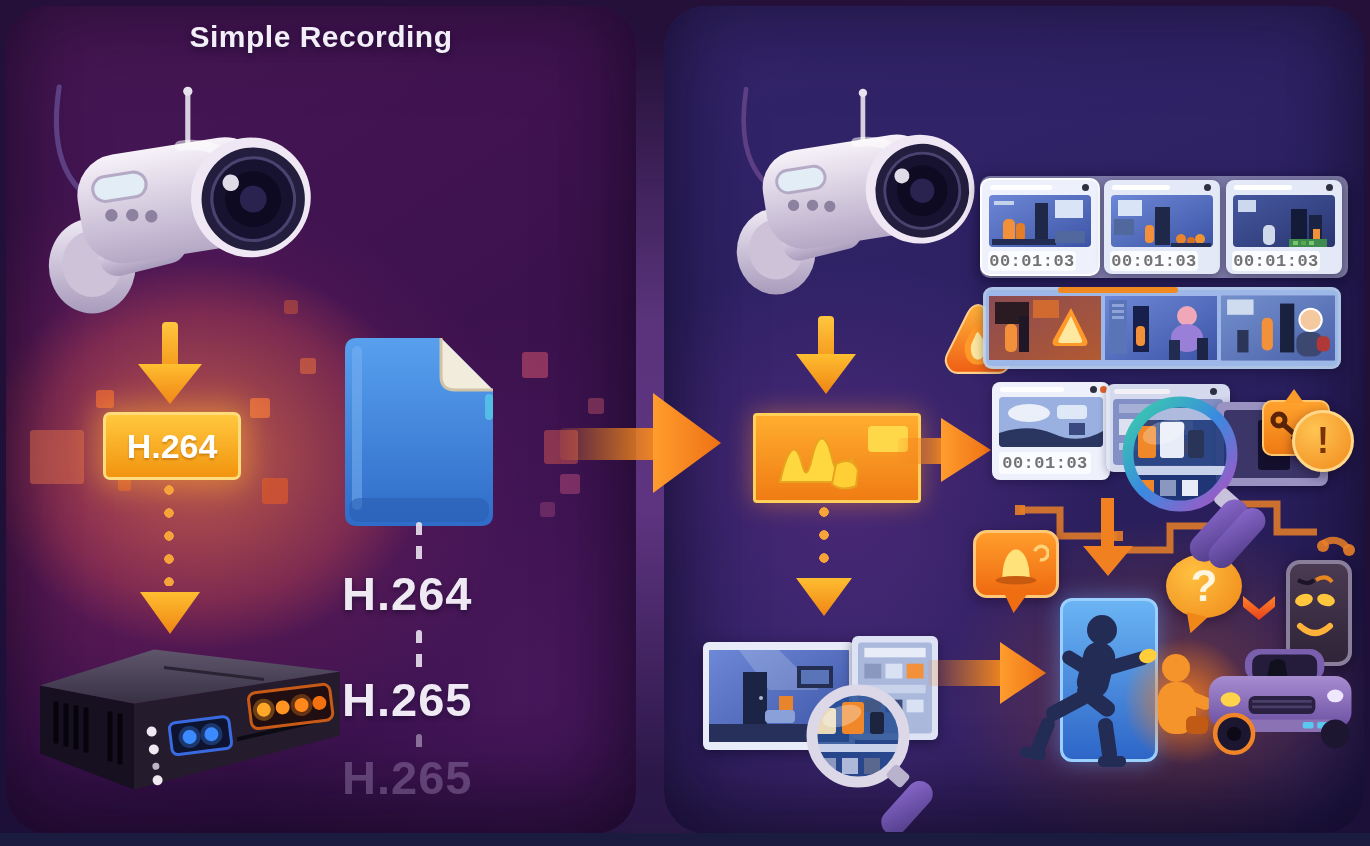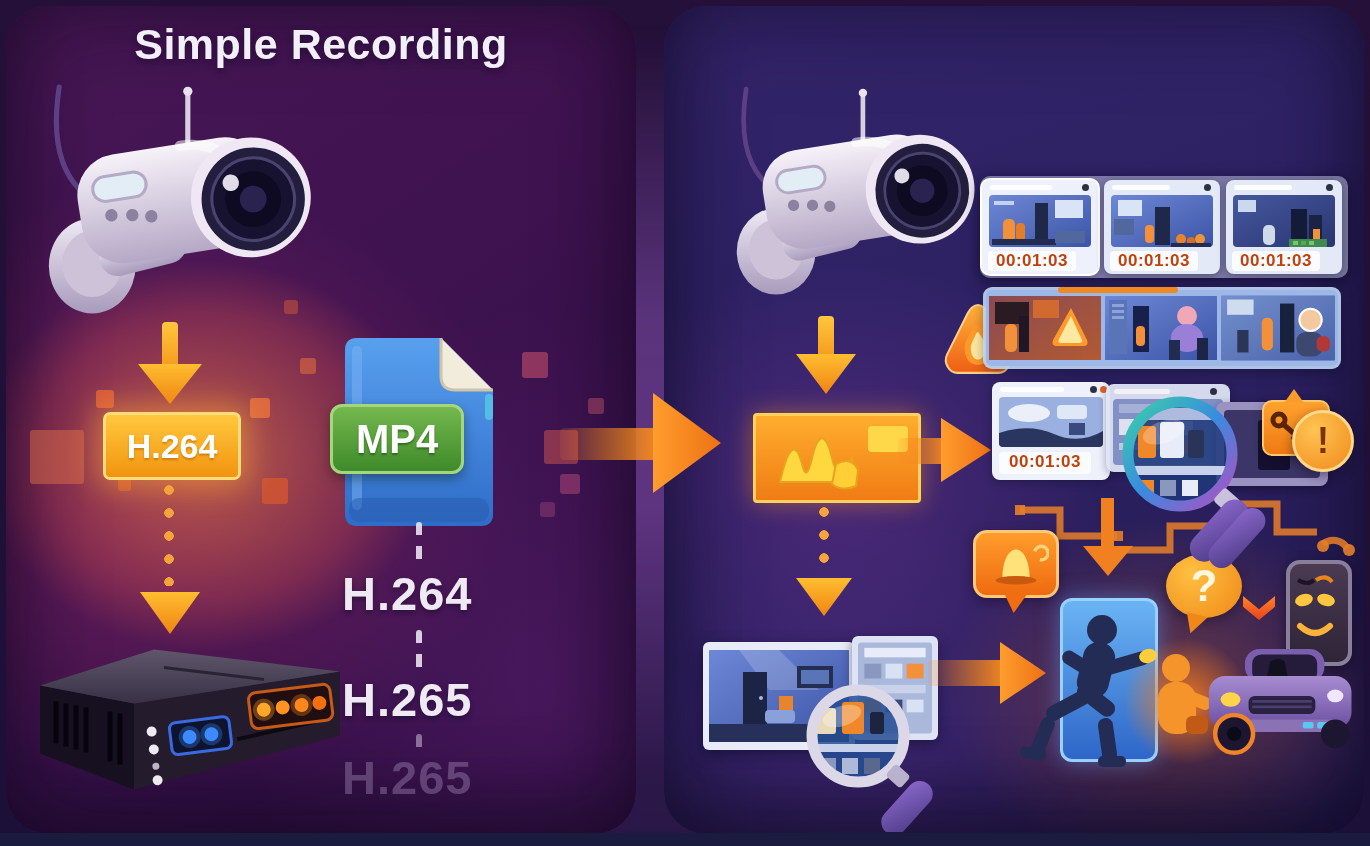--- a/index.html
+++ b/index.html
@@ -17,21 +17,21 @@
       linear-gradient(145deg,#471754 0%, #3f1350 40%, #2f0f44 100%);}
   #panel-right{left:664px;width:700px;
     background:
       radial-gradient(380px 320px at 180px 480px, rgba(150,60,180,.30), transparent 70%),
       radial-gradient(320px 250px at 72% 83%, rgba(240,110,40,.32), transparent 70%),
       radial-gradient(430px 340px at 28% 90%, rgba(140,70,200,.22), transparent 70%),
       linear-gradient(160deg,#33246a 0%, #2c2162 45%, #241a50 100%);}
   #divider{left:598px;top:0;width:116px;height:846px;filter:blur(12px);
     background:linear-gradient(180deg,rgba(170,100,220,0) 4%,rgba(185,110,235,.38) 38%,rgba(170,95,215,.46) 60%,rgba(150,80,190,.12) 92%);}
   #bottombar{left:0;top:833px;width:1370px;height:13px;background:#1a1b3f;z-index:40;}
-  .title{color:#f3eff8;font-weight:bold;font-size:43px;letter-spacing:.5px;
+  .title{color:#f3eff8;font-weight:bold;font-size:30px;letter-spacing:.5px;
          text-shadow:0 3px 6px rgba(20,10,40,.55);text-align:center;}
   .tailV{background:linear-gradient(180deg,#ffc63e,#f59a1c);border-radius:4px;}
   .headD{clip-path:polygon(0 0,100% 0,50% 100%);background:linear-gradient(180deg,#ffbe30,#ef8414);}
   .tailH{background:linear-gradient(90deg,rgba(245,130,30,.12),#f5881e);border-radius:4px;}
   .headR{clip-path:polygon(0 0,100% 50%,0 100%);background:linear-gradient(90deg,#ff9d2e,#ee7114);}
   .dotsV{width:12px;background-image:radial-gradient(circle 5px at 6px 8px,#f6a33a 90%,rgba(0,0,0,0) 100%);
          background-size:12px 23px;background-repeat:repeat-y;}
   .dashV{width:6px;border-radius:3px;opacity:.9;
          background:repeating-linear-gradient(180deg,#e9e2f0 0 13px,rgba(0,0,0,0) 13px 24px);}
   .sq{position:absolute;border-radius:3px;}
@@ -39,22 +39,22 @@
     background:linear-gradient(180deg,#ffc83e,#f2940f);border:3px solid rgba(255,222,130,.95);
     box-shadow:0 0 28px 8px rgba(255,170,50,.45);display:flex;align-items:center;justify-content:center;
     color:#fff;font-weight:bold;font-size:34px;text-shadow:0 2px 2px rgba(160,80,0,.45);}
   .codec-text{position:absolute;color:#efe9f4;font-weight:bold;font-size:47px;letter-spacing:1px;
     text-shadow:0 3px 5px rgba(20,10,40,.5);}
   .tlrow{position:absolute;border-radius:10px;background:rgba(222,228,250,.45);box-shadow:0 4px 16px rgba(8,6,28,.5);}
   .tlcard{position:absolute;top:4px;width:116px;height:94px;background:#eef1fc;border-radius:8px;
           box-shadow:0 2px 8px rgba(10,8,30,.35);}
   .tbar{position:absolute;left:8px;top:5px;height:5px;border-radius:3px;background:#fff;}
   .tdot{position:absolute;top:4px;width:7px;height:7px;border-radius:50%;background:#2d3040;}
-  .chip{position:absolute;background:#fbfcff;border-radius:4px;display:flex;align-items:flex-start;justify-content:center;
-        color:#c2410c;font-weight:bold;font-size:17px;letter-spacing:.5px;}
+  .chip{position:absolute;background:#fbfcff;border-radius:4px;display:flex;align-items:center;justify-content:center;
+        color:#737373;font-weight:bold;font-size:17px;letter-spacing:.5px;font-family:Liberation Mono, monospace;}
   .scn{position:absolute;border-radius:4px;overflow:hidden;display:block;}
   .bubble{position:absolute;display:flex;align-items:center;justify-content:center;
           box-shadow:0 4px 12px rgba(20,8,30,.4);}
   .tail{position:absolute;clip-path:polygon(0 0,100% 0,40% 100%);}
 </style>
 </head>
 <body>
 
 <div id="stage">
 
@@ -165,26 +165,20 @@
     </div>
 
   <svg class="abs" style="left:343px;top:336px;" width="152" height="192" viewBox="0 0 152 192">
     <path d="M14,2 H98 L150,54 V178 Q150,190 138,190 H14 Q2,190 2,178 V14 Q2,2 14,2 Z" fill="url(#gDoc)"></path>
     <rect x="9" y="10" width="10" height="164" rx="5" fill="#7cb4f4" opacity=".5"></rect>
     <rect x="6" y="162" width="140" height="24" rx="10" fill="#2a5cb0" opacity=".55"></rect>
     <path d="M98,2 V40 Q98,54 112,54 H150 Z" fill="#f2ecdc"></path>
     <path d="M98,2 V40 Q98,54 112,54 H150" fill="none" stroke="#cfc4a8" stroke-width="3"></path>
     <rect x="142" y="58" width="8" height="26" rx="4" fill="#56c8e8" opacity=".8"></rect>
   </svg>
-  <div class="abs" style="left:330px;top:404px;width:128px;height:64px;border-radius:12px;
-       background:linear-gradient(180deg,#74b84e,#3f8a2a);border:3px solid #a4d67e;
-       box-shadow:0 5px 12px rgba(10,30,10,.4);display:flex;align-items:center;justify-content:center;
-       color:#fff;font-weight:bold;font-size:40px;text-shadow:0 2px 2px rgba(20,60,10,.5);">
-    <span>MP4</span>
-  </div>
 
   <div class="abs dotsV" style="left:163px;top:482px;height:104px;"></div>
   <div class="abs headD" style="left:140px;top:592px;width:60px;height:42px;"></div>
 
   <div class="abs dashV" style="left:416px;top:522px;height:42px;"></div>
 
   <div class="abs codec-text" style="left:342px;top:566px;">H.264</div>
   <div class="abs dashV" style="left:416px;top:630px;height:42px;"></div>
   <div class="abs codec-text" style="left:342px;top:672px;">H.265</div>
   <div class="abs dashV" style="left:416px;top:734px;height:24px;opacity:.45;"></div>

